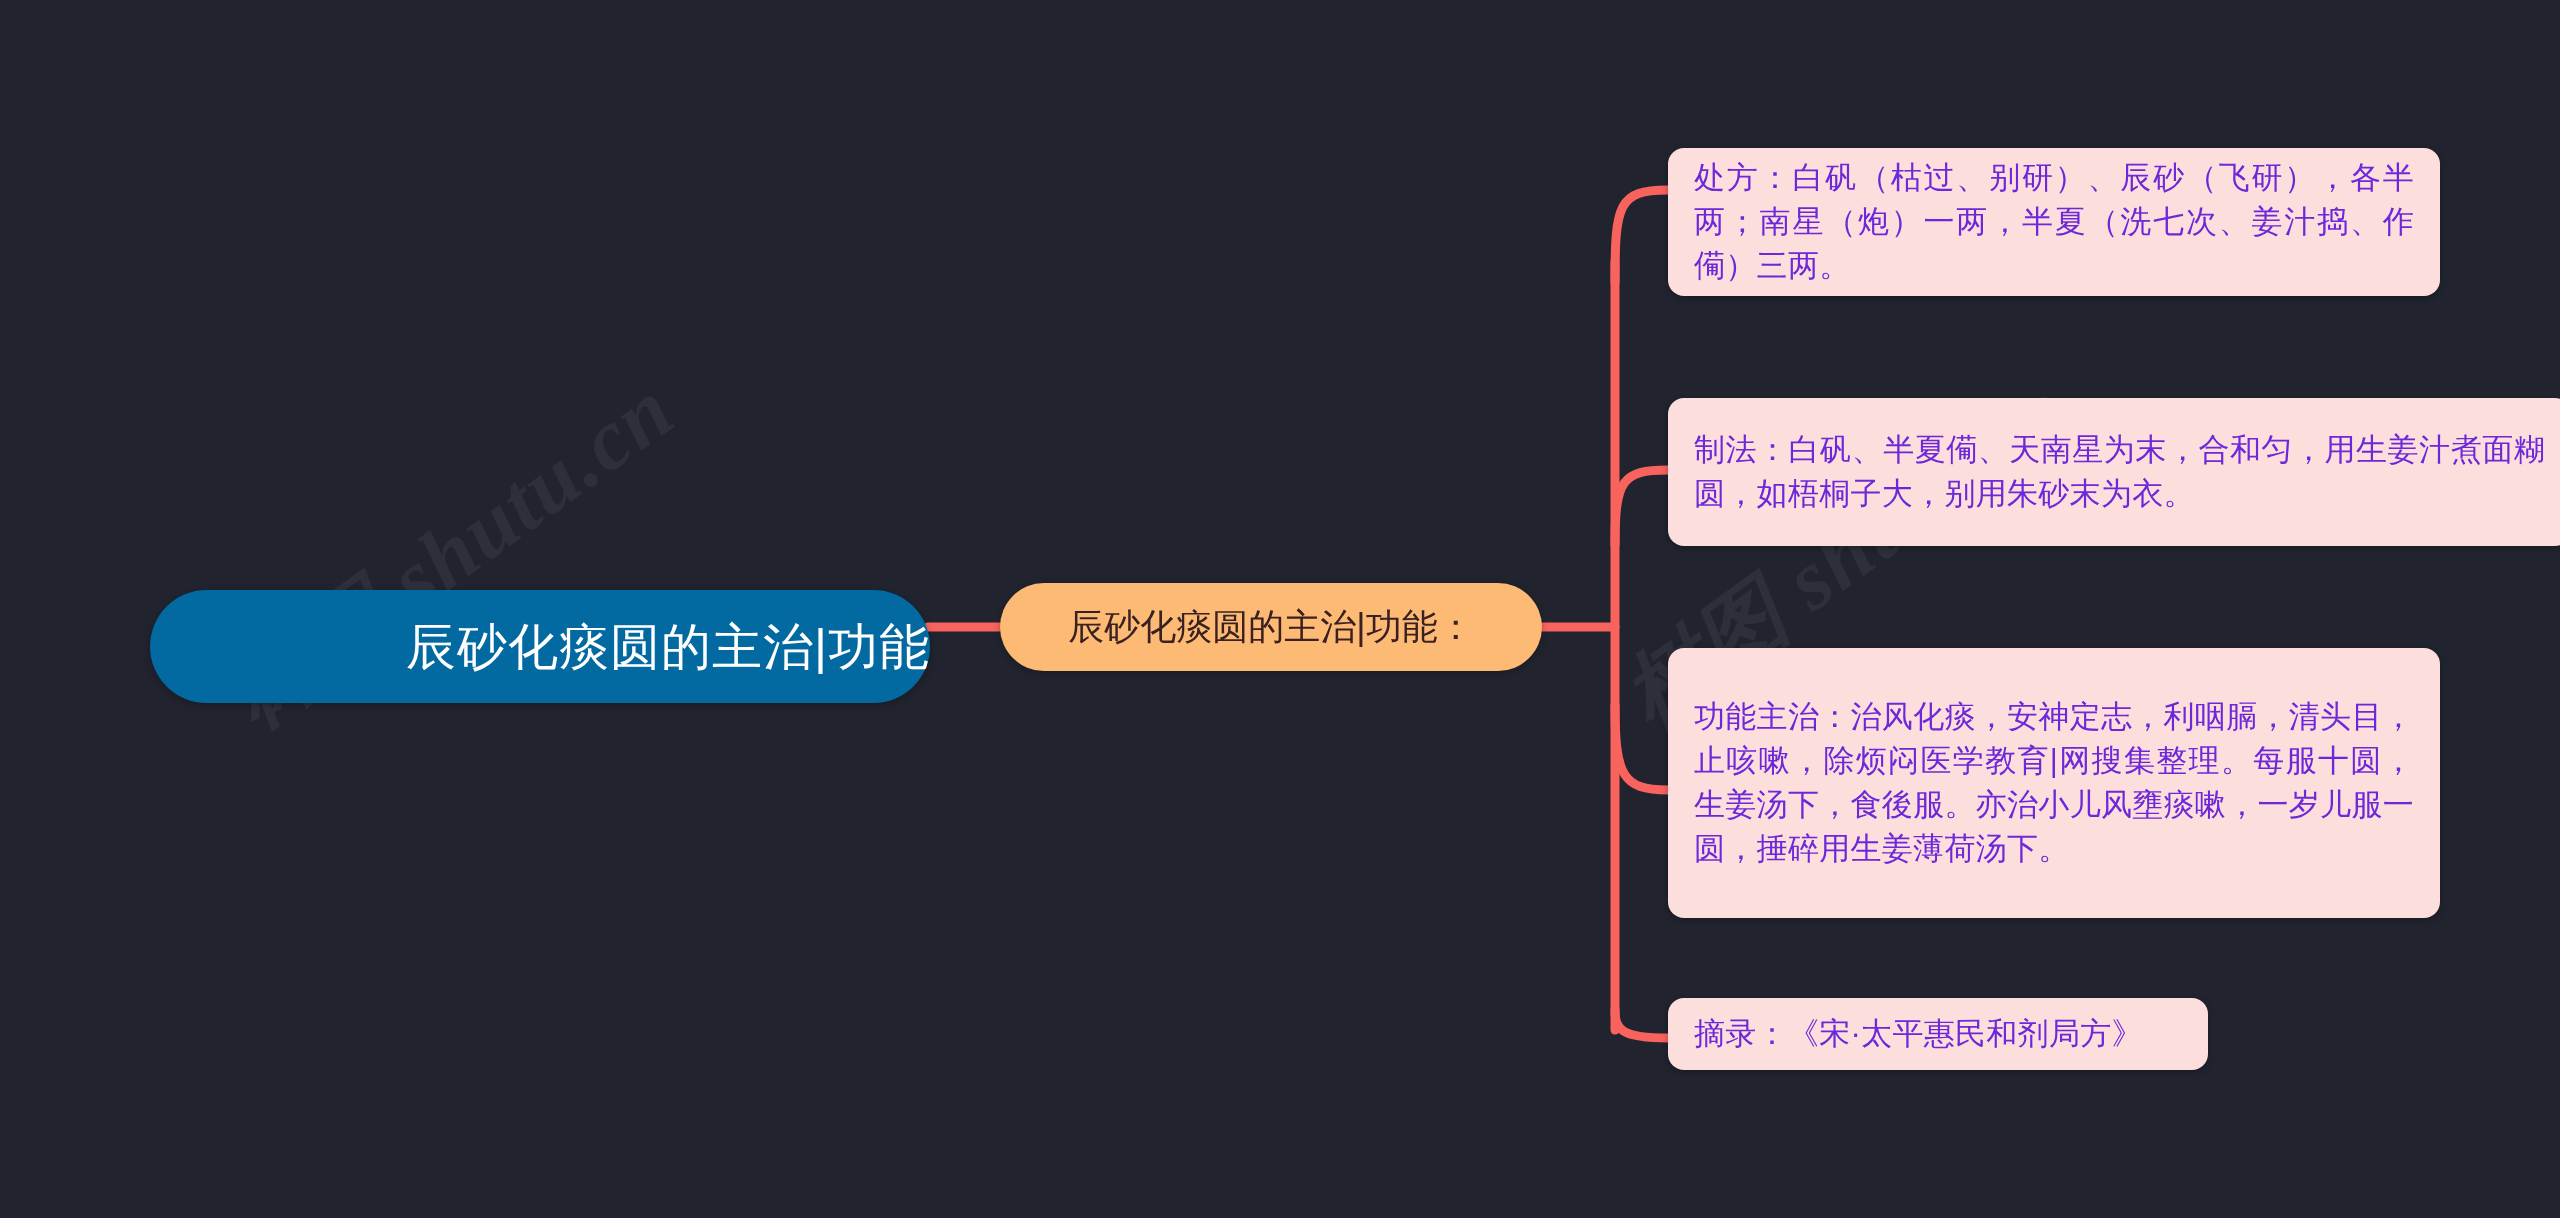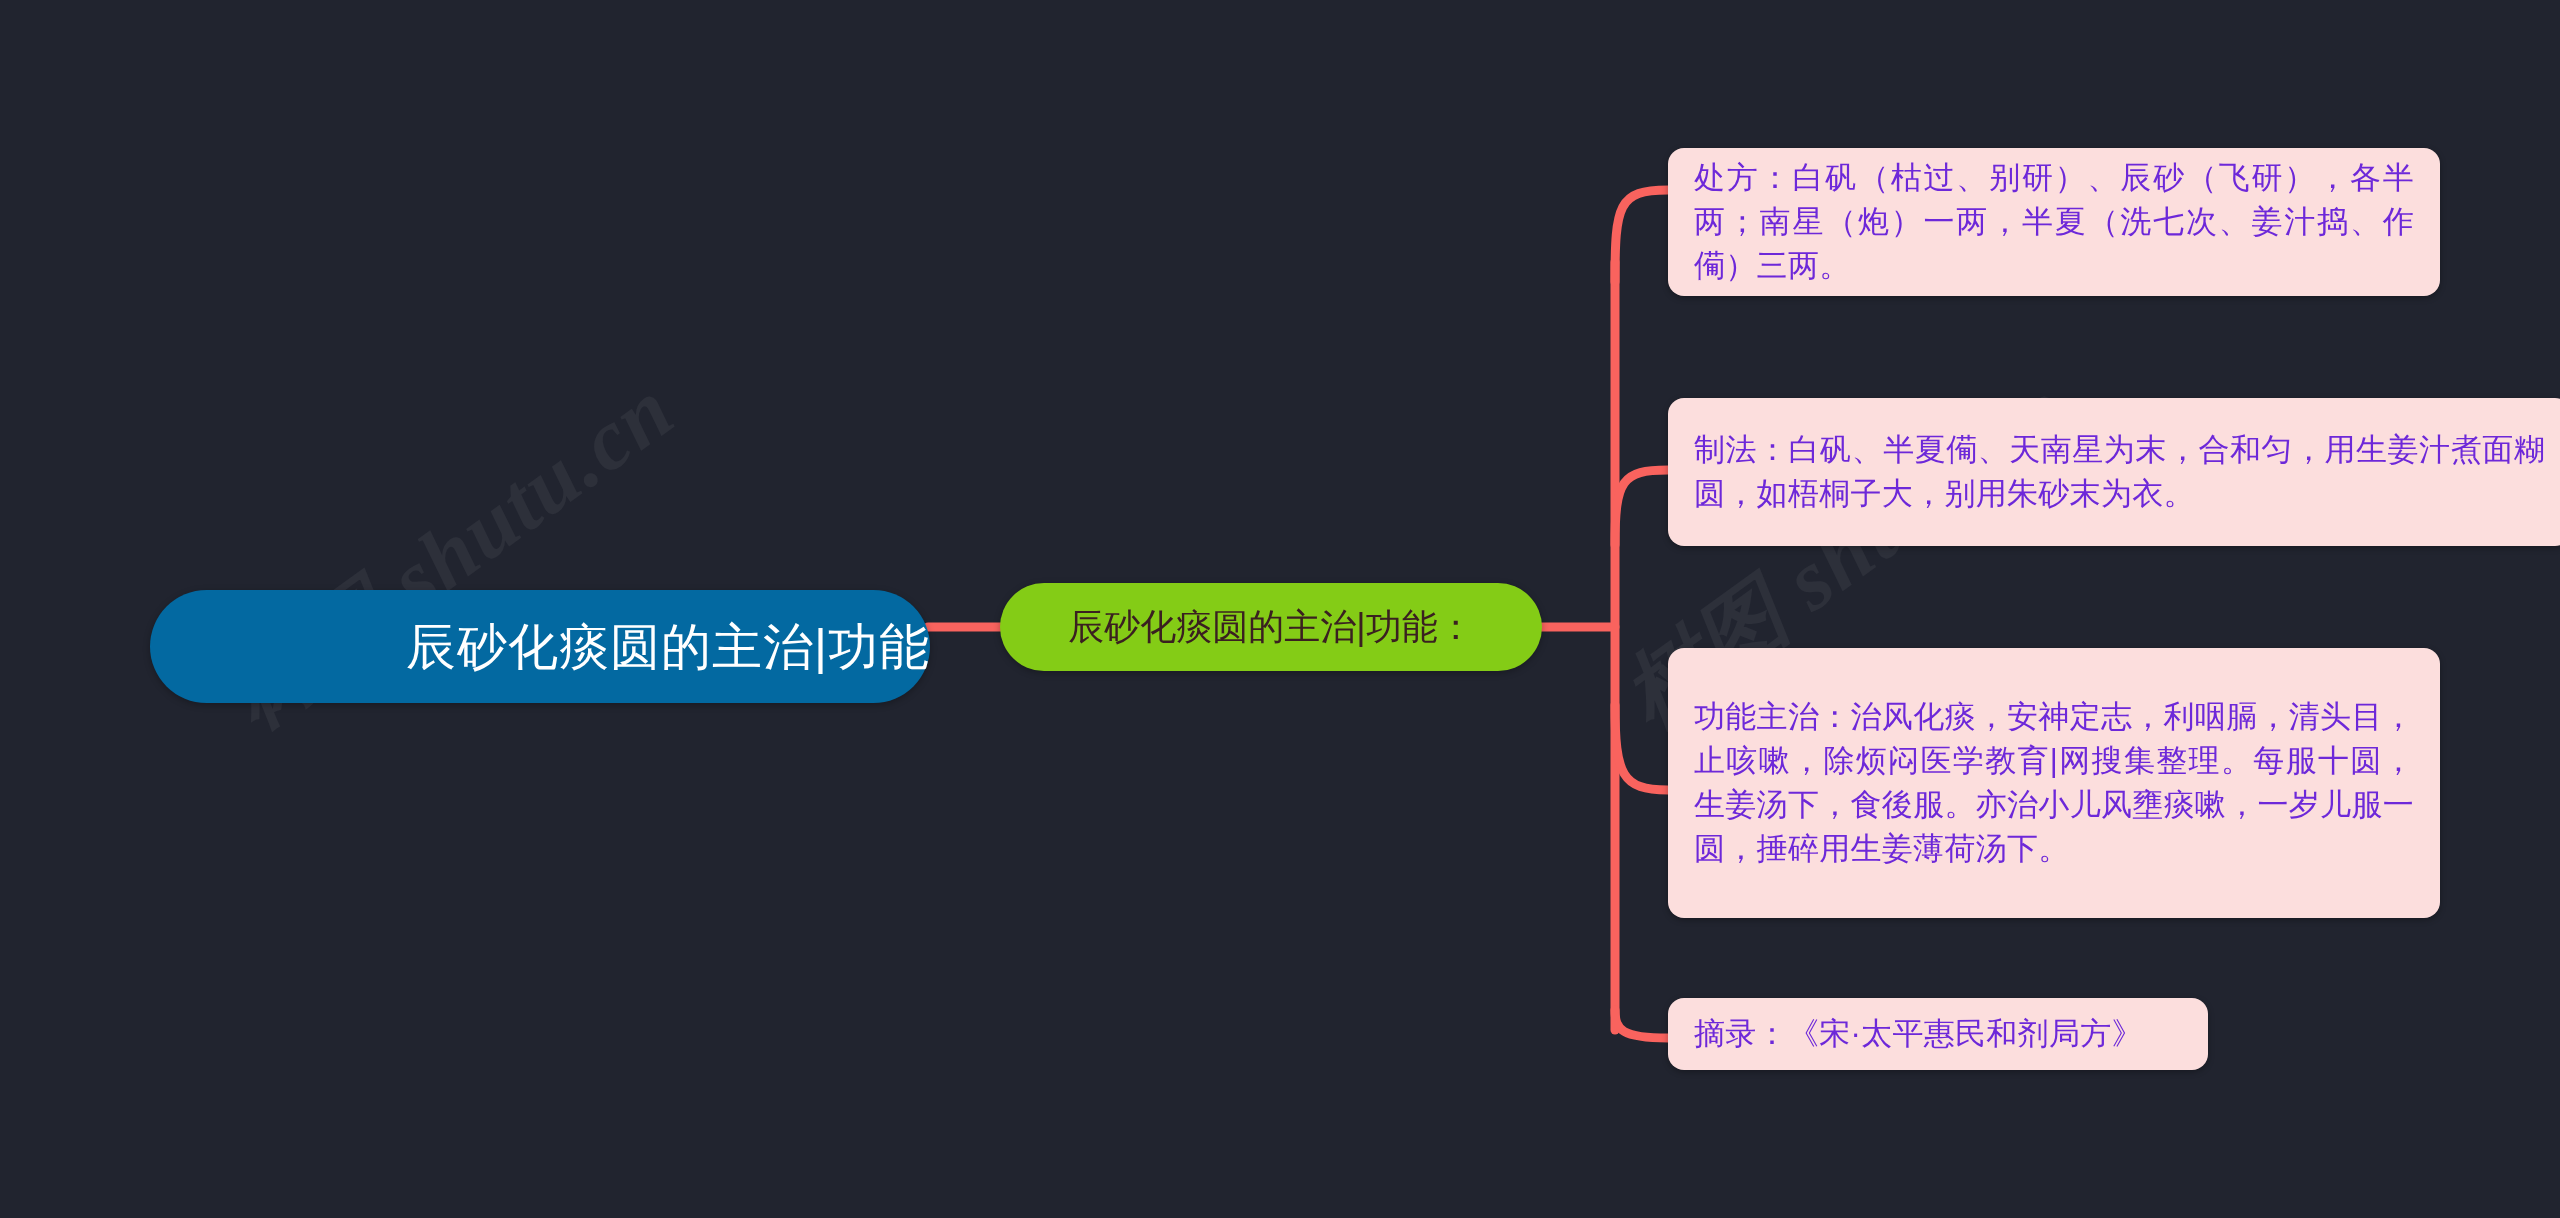--- a/index.html
+++ b/index.html
@@ -74,21 +74,21 @@
     font-weight: 400;
     letter-spacing: 1px;
     line-height: 1;
   }
 
   .mid-node {
     left: 1000px;
     top: 583px;
     width: 542px;
     height: 88px;
-    background: #84cc16;
+    background: #fdba74;
     border-radius: 44px;
     justify-content: center;
     box-shadow: 0 2px 7px rgba(0,0,0,0.28);
     align-items: center;
   }
   .mid-node .label {
     color: #3a2020;
     font-size: 36px;
     font-weight: 400;
     line-height: 1;

